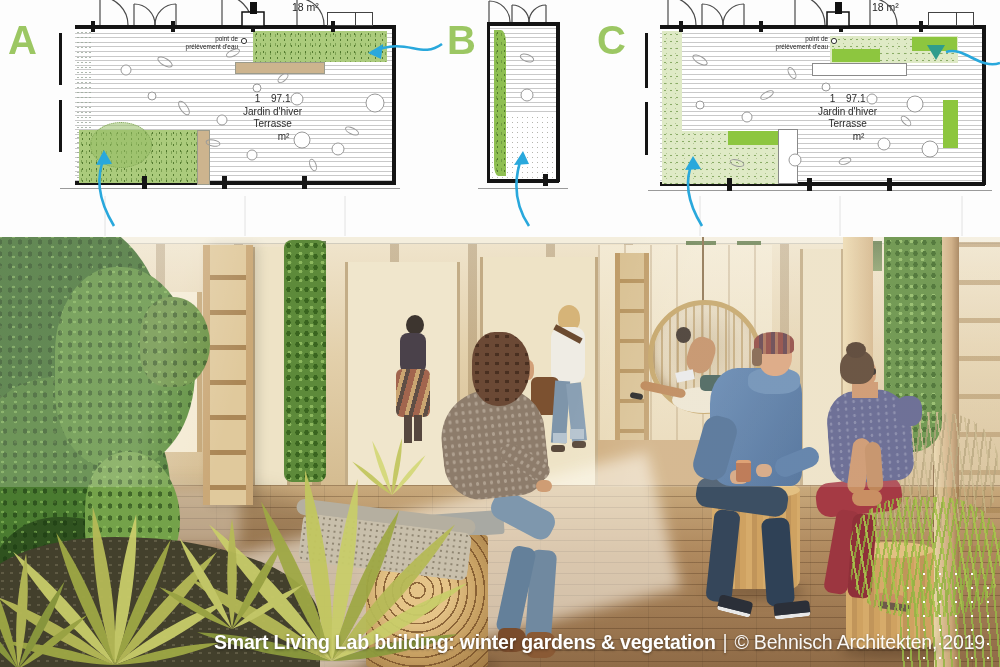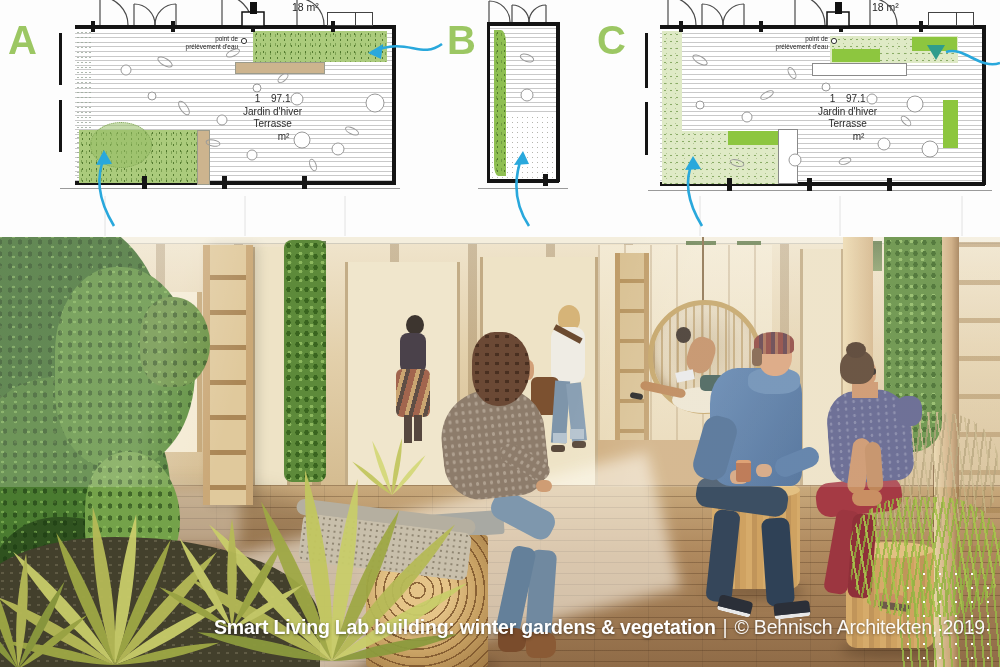--- a/index.html
+++ b/index.html
@@ -57,21 +57,21 @@
                         radial-gradient(#8cb75e 1.8px,transparent 2.1px);
        background-size:9px 11px,11px 9px;}
   .vine{background-color:#49792f;border-radius:45% 55% 50% 40%;
        background-image:radial-gradient(rgba(25,55,15,.55) 2px,transparent 2.4px),
                         radial-gradient(rgba(150,200,100,.5) 1.7px,transparent 2px);
        background-size:10px 12px,13px 10px;}
   .wood-stump{background:repeating-linear-gradient(90deg,#d6ab6a 0 6px,#c1955a 6px 11px,#cfa261 11px 17px);
        border-radius:6px 6px 10px 10px;}
   .stump-top{background:#e3c082;border-radius:50%;}
   .shadow{background:rgba(50,30,15,.32);border-radius:50%;filter:blur(6px);}
-  .caption{position:absolute;right:15px;top:379px;white-space:nowrap;color:#ffffff;
+  .caption{position:absolute;right:15px;top:394px;white-space:nowrap;color:#ffffff;
            font-size:19.5px;letter-spacing:-0.2px;text-shadow:0 1px 3px rgba(0,0,0,.45);z-index:30;}
   .caption .t{font-weight:700;}
   .caption .sep{font-weight:300;padding:0 7px;opacity:.9;}
   .caption .c{font-weight:400;opacity:.95;}
 </style>
 </head>
 <body>
 
 <div class="canvas">
 

